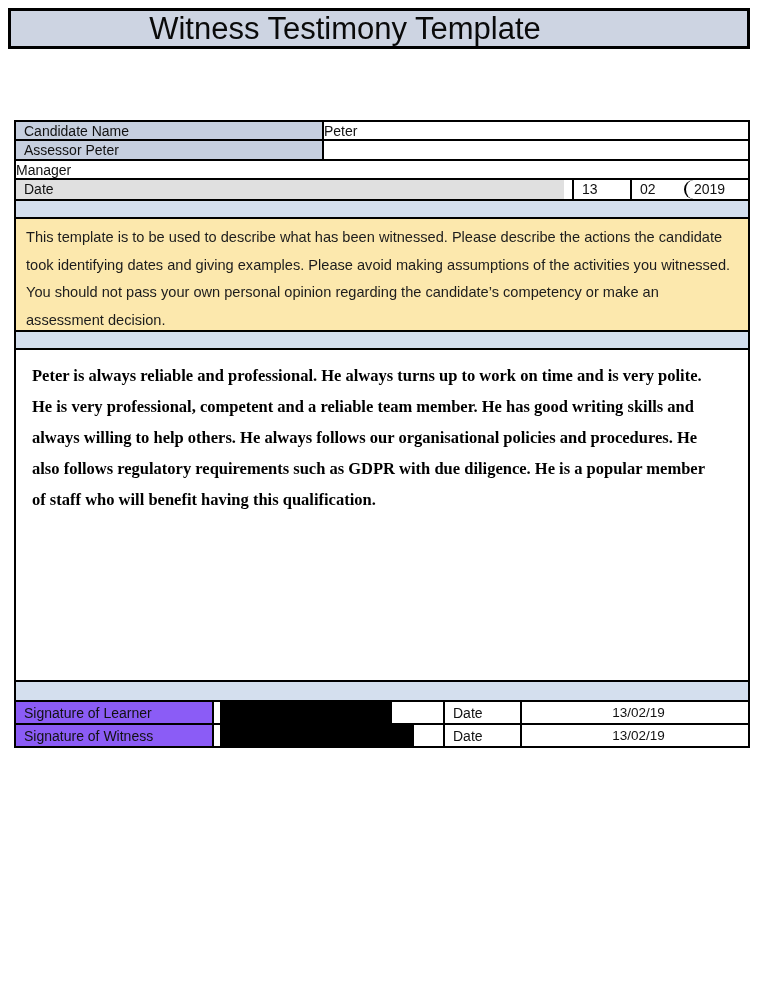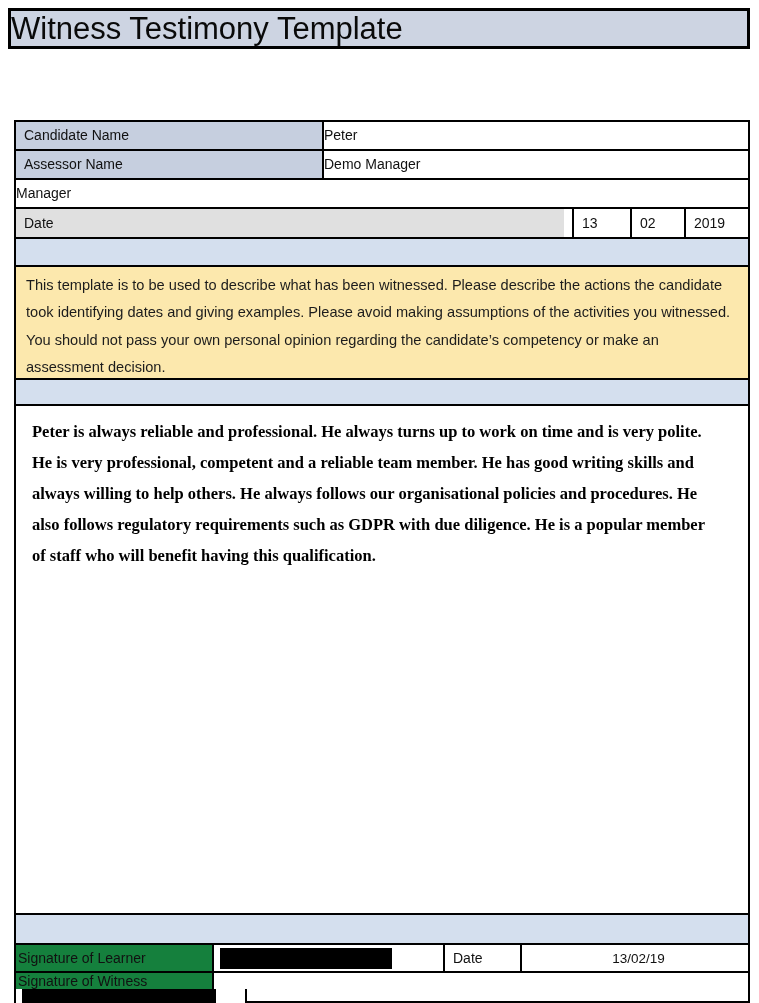--- a/index.html
+++ b/index.html
@@ -5,46 +5,46 @@
   html,body{margin:0;padding:0;background:#ffffff;}
   *{box-sizing:border-box;}
   #page{
     position:relative;width:759px;height:1003px;background:#ffffff;overflow:hidden;
     font-family:"Liberation Sans","DejaVu Sans",sans-serif;color:#111;
   }
   
   .title-bar{
     position:absolute;left:8px;top:8px;width:742px;height:41px;
     background:#cdd4e2;border:3px solid #000;
-    display:flex;align-items:center;
+    display:flex;align-items:center;justify-content:center;
     padding-right:68px;
   }
   .title-bar .title-text{
     font-size:31px;letter-spacing:0px;color:#0a0a0a;white-space:nowrap;
   }
   
   .doc{
-    position:absolute;left:14px;top:120px;width:736px;height:883px;
+    position:absolute;left:14px;top:120px;width:736px;height:628px;
     border:2px solid #000;display:flex;flex-direction:column;background:#fff;
   }
   .row{display:flex;flex-direction:row;align-items:stretch;border-bottom:2px solid #000;}
-  .row:last-child{border-bottom:none;flex-direction:column;}
+  .row:last-child{border-bottom:none;}
   .cell{display:flex;align-items:center;font-size:14px;}
   .label-cell{
     width:308px;background:#c6cfdf;border-right:2px solid #000;
     padding-left:8px;flex-shrink:0;
   }
   .value-cell{flex:1;background:#fff;}
   .r-info{height:29px;}
   .r-date{height:30px;}
   .date-label-cell{flex:1;background:#e0e0e0;padding-left:8px;}
   .date-part{background:#fff;border-left:2px solid #000;padding-left:8px;flex-shrink:0;margin-left:8px;}
   .dp-day{width:50px;}
   .dp-month{width:46px;text-align:center;}
-  .dp-year{width:64px;}
+  .dp-year{width:64px;border-radius:14px;}
   
   .band{background:#d4dfee;}
   .band-1{height:28px;}
   .band-2{height:26px;}
   .band-3{height:30px;}
   
   .notice{
     height:113px;background:#fce8ad;
     padding:5px 14px 0 10px;
   }
@@ -55,22 +55,22 @@
   .testimony{
     height:510px;background:#fff;padding:4px 20px 0 10px;
   }
   .testimony p{
     margin:6px;font-family:"Liberation Serif","DejaVu Serif",serif;
     font-weight:bold;font-size:16.5px;line-height:31px;color:#000;
   }
   
   .r-sig{height:28px;}
   .sig-label-cell{
-    width:198px;background:#15803d;border-right:2px solid #000;
-    padding-left:2px;flex-shrink:0;
+    width:198px;background:#8b5cf6;border-right:2px solid #000;
+    padding-left:8px;flex-shrink:0;
   }
   .sig-area-cell{
     width:231px;background:#fff;border-right:2px solid #000;
     padding-left:6px;flex-shrink:0;
   }
   .redaction{height:21px;background:#000;}
   .bar-learner{width:172px;}
   .bar-witness{width:194px;}
   .sig-date-label-cell{
     width:77px;background:#fff;border-right:2px solid #000;
@@ -90,22 +90,21 @@
   </div>
 
   <div class="doc">
 
     <div class="row r-info">
       <div class="cell label-cell">Candidate Name</div>
       <div class="cell value-cell">Peter</div>
     </div>
 
     <div class="row r-info">
-      <div class="cell label-cell">Assessor Name</div>
-      <div class="cell value-cell">Demo Manager</div>
+      <div class="cell label-cell">Assessor Peter</div>
     </div>
 
     <div class="row r-info">
       <div class="cell value-cell">Manager</div>
     </div>
 
     <div class="row r-date">
       <div class="cell date-label-cell">Date</div>
       <div class="cell date-part dp-day">13</div>
       <div class="cell date-part dp-month">02</div>

